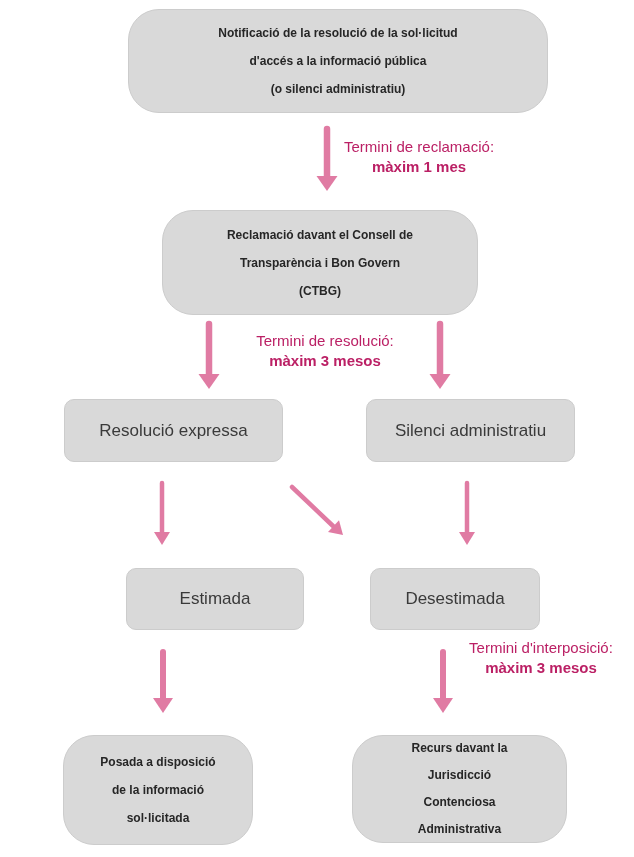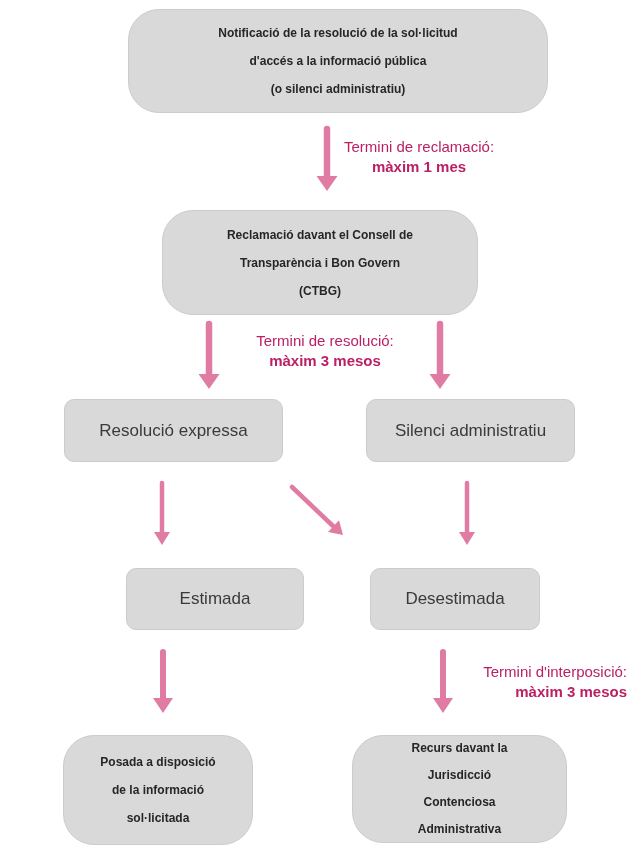--- a/index.html
+++ b/index.html
@@ -128,18 +128,18 @@
   <div class="flow-label" style="left:344px;top:137px;width:150px;">
     <span class="l1">Termini de reclamació:</span>
     <span class="l2">màxim 1 mes</span>
   </div>
 
   <div class="flow-label" style="left:250px;top:331px;width:150px;">
     <span class="l1">Termini de resolució:</span>
     <span class="l2">màxim 3 mesos</span>
   </div>
 
-  <div class="flow-label" style="left:455px;top:662px;width:172px;text-align:right;">
+  <div class="flow-label" style="left:455px;top:638px;width:172px;">
     <span class="l1">Termini d'interposició:</span>
     <span class="l2">màxim 3 mesos</span>
   </div>
 
 </div>
 
 </body></html>

